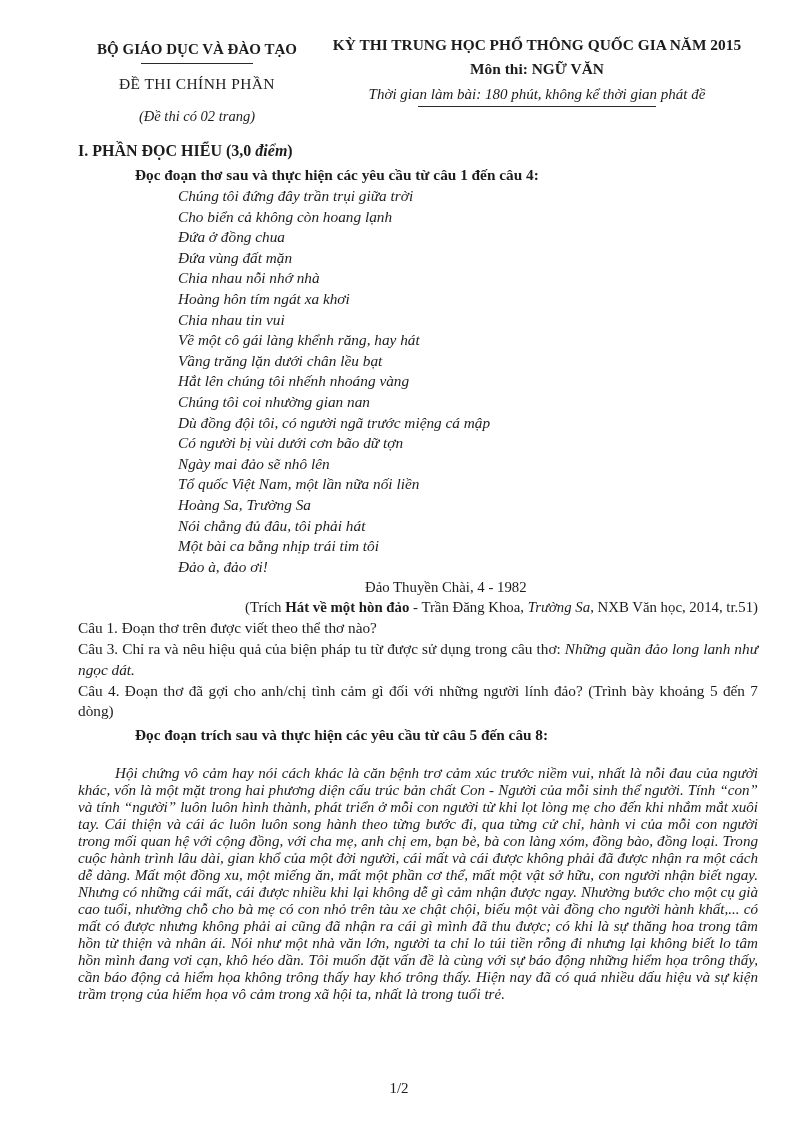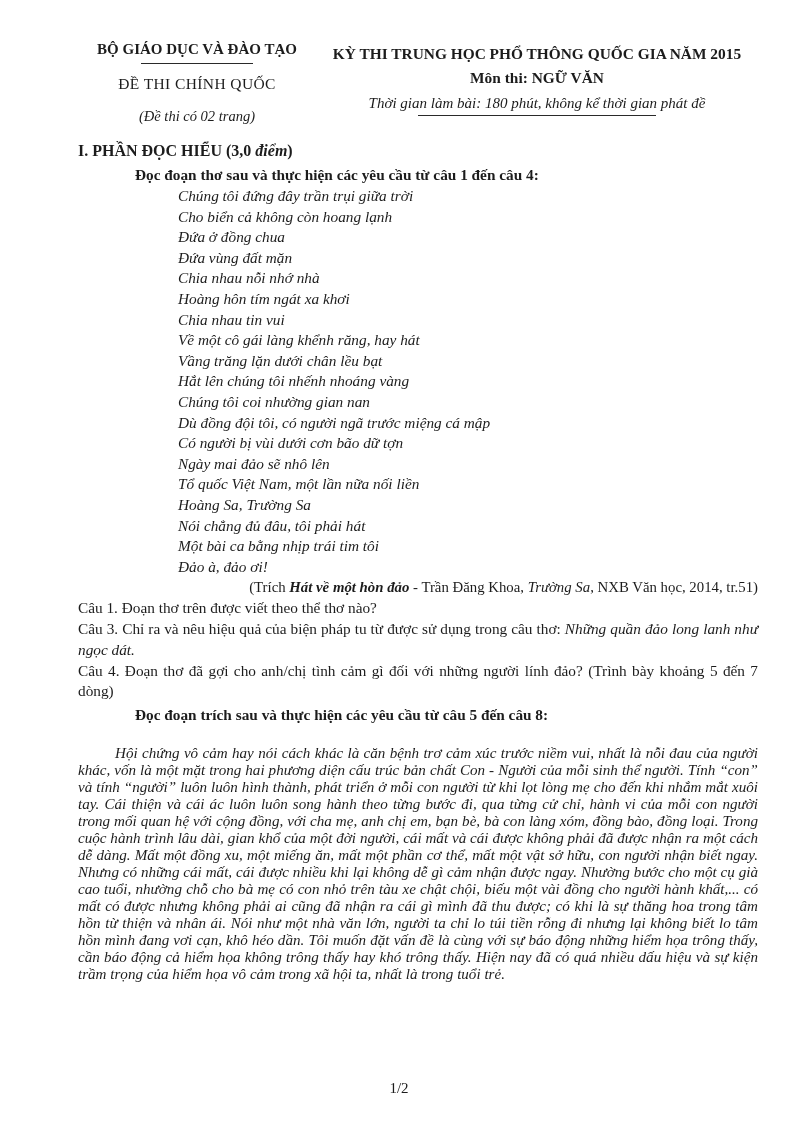--- a/index.html
+++ b/index.html
@@ -7,56 +7,56 @@
     position:relative;
     width:794px; height:1123px;
     background:#fff;
     box-sizing:border-box;
     padding:36px 36px 0 78px;
     font-family:"Liberation Serif","DejaVu Serif",serif;
     color:#1c1c1c;
     overflow:hidden;
   }
   
-  .header { display:flex;align-items:center; }
+  .header { display:flex; }
   .header-left { width:238px; text-align:center; padding-top:5px; flex:none; }
   .h-ministry { font-weight:bold; font-size:15px; white-space:nowrap; }
   .h-rule { width:112px; height:0; border:none; border-top:1.5px solid #2a2a2a; margin:5px auto 11px; }
   .h-exam-label { font-size:15.5px; letter-spacing:.4px; margin-bottom:15px; }
   .h-pages { font-style:italic; font-size:14.5px; }
   .header-right { flex:1; text-align:center; }
   .h-exam-name { font-weight:bold; font-size:15.4px; white-space:nowrap; }
   .h-subject { font-weight:bold; font-size:15.4px; margin-top:6px; }
   .h-duration { font-style:italic; font-size:15px; margin-top:8px; }
   .h-rule2 { width:238px; height:0; border:none; border-top:1.5px solid #2a2a2a; margin:3px auto 0; }
   
   .section-heading { margin-top:15px; font-weight:bold; font-size:16px; line-height:22px; }
   .section-heading .pts-word { font-style:italic; }
   .instruction { font-weight:bold; font-size:15.3px; line-height:21px; text-indent:57px; margin-top:2px; }
   .poem { font-style:italic; font-size:15.3px; line-height:20.6px; margin-left:100px; margin-top:1px; }
   .poem-line { white-space:nowrap; }
   .attribution { font-size:14.8px; line-height:20px; padding-left:287px; }
   .citation { font-size:14.8px; line-height:21px; text-align:right; }
-  .citation .work { font-weight:bold; font-style:italic; }
+  .citation .work { font-weight:bold; }
   .citation .book { font-style:italic; }
   .question { font-size:15.3px; line-height:20.8px; text-align:justify; }
   .q-quote { font-style:italic; }
   .passage { font-style:italic; font-size:15.1px; line-height:17px; text-align:justify; text-indent:37px; margin-top:20px; }
   .page-number { position:absolute; left:4px; right:0; bottom:26px; text-align:center; font-size:15px; }
 </style>
 </head>
 <body>
 
 <div class="page">
 
   <div class="header">
     <div class="header-left">
       <div class="h-ministry">BỘ GIÁO DỤC VÀ ĐÀO TẠO</div>
       <hr class="h-rule">
-      <div class="h-exam-label">ĐỀ THI CHÍNH QUỐC</div>
+      <div class="h-exam-label">ĐỀ THI CHÍNH PHẦN</div>
       <div class="h-pages">(Đề thi có 02 trang)</div>
     </div>
     <div class="header-right">
       <div class="h-exam-name">KỲ THI TRUNG HỌC PHỔ THÔNG QUỐC GIA NĂM 2015</div>
       <div class="h-subject">Môn thi: NGỮ VĂN</div>
       <div class="h-duration">Thời gian làm bài: 180 phút, không kể thời gian phát đề</div>
       <hr class="h-rule2">
     </div>
   </div>
 
@@ -79,20 +79,21 @@
     <div class="poem-line">Dù đồng đội tôi, có người ngã trước miệng cá mập</div>
     <div class="poem-line">Có người bị vùi dưới cơn bão dữ tợn</div>
     <div class="poem-line">Ngày mai đảo sẽ nhô lên</div>
     <div class="poem-line">Tổ quốc Việt Nam, một lần nữa nối liền</div>
     <div class="poem-line">Hoàng Sa, Trường Sa</div>
     <div class="poem-line">Nói chẳng đủ đâu, tôi phải hát</div>
     <div class="poem-line">Một bài ca bằng nhịp trái tim tôi</div>
     <div class="poem-line">Đảo à, đảo ơi!</div>
   </div>
 
+  <div class="attribution">Đảo Thuyền Chài, 4 - 1982</div>
 
   <div class="citation"><span>(Trích </span><span class="work">Hát về một hòn đảo</span><span> - Trần Đăng Khoa, </span><span class="book">Trường Sa</span><span>, NXB Văn học, 2014, tr.51)</span></div>
 
   <div class="question">Câu 1. Đoạn thơ trên được viết theo thể thơ nào?</div>
   <div class="question"><span>Câu 3. Chỉ ra và nêu hiệu quả của biện pháp tu từ được sử dụng trong câu thơ: </span><span class="q-quote">Những quần đảo long lanh như ngọc dát.</span></div>
   <div class="question">Câu 4. Đoạn thơ đã gợi cho anh/chị tình cảm gì đối với những người lính đảo? (Trình bày khoảng 5 đến 7 dòng)</div>
 
   <div class="instruction">Đọc đoạn trích sau và thực hiện các yêu cầu từ câu 5 đến câu 8:</div>
 
   <div class="passage">Hội chứng vô cảm hay nói cách khác là căn bệnh trơ cảm xúc trước niềm vui, nhất là nỗi đau của người khác, vốn là một mặt trong hai phương diện cấu trúc bản chất Con - Người của mỗi sinh thể người. Tính “con” và tính “người” luôn luôn hình thành, phát triển ở mỗi con người từ khi lọt lòng mẹ cho đến khi nhắm mắt xuôi tay. Cái thiện và cái ác luôn luôn song hành theo từng bước đi, qua từng cử chỉ, hành vi của mỗi con người trong mối quan hệ với cộng đồng, với cha mẹ, anh chị em, bạn bè, bà con làng xóm, đồng bào, đồng loại. Trong cuộc hành trình lâu dài, gian khổ của một đời người, cái mất và cái được không phải đã được nhận ra một cách dễ dàng. Mất một đồng xu, một miếng ăn, mất một phần cơ thể, mất một vật sở hữu, con người nhận biết ngay. Nhưng có những cái mất, cái được nhiều khi lại không dễ gì cảm nhận được ngay. Nhường bước cho một cụ già cao tuổi, nhường chỗ cho bà mẹ có con nhỏ trên tàu xe chật chội, biếu một vài đồng cho người hành khất,... có mất có được nhưng không phải ai cũng đã nhận ra cái gì mình đã thu được; có khi là sự thăng hoa trong tâm hồn từ thiện và nhân ái. Nói như một nhà văn lớn, người ta chỉ lo túi tiền rỗng đi nhưng lại không biết lo tâm hồn mình đang vơi cạn, khô héo dần. Tôi muốn đặt vấn đề là cùng với sự báo động những hiểm họa trông thấy, cần báo động cả hiểm họa không trông thấy hay khó trông thấy. Hiện nay đã có quá nhiều dấu hiệu và sự kiện trầm trọng của hiểm họa vô cảm trong xã hội ta, nhất là trong tuổi trẻ.</div>

